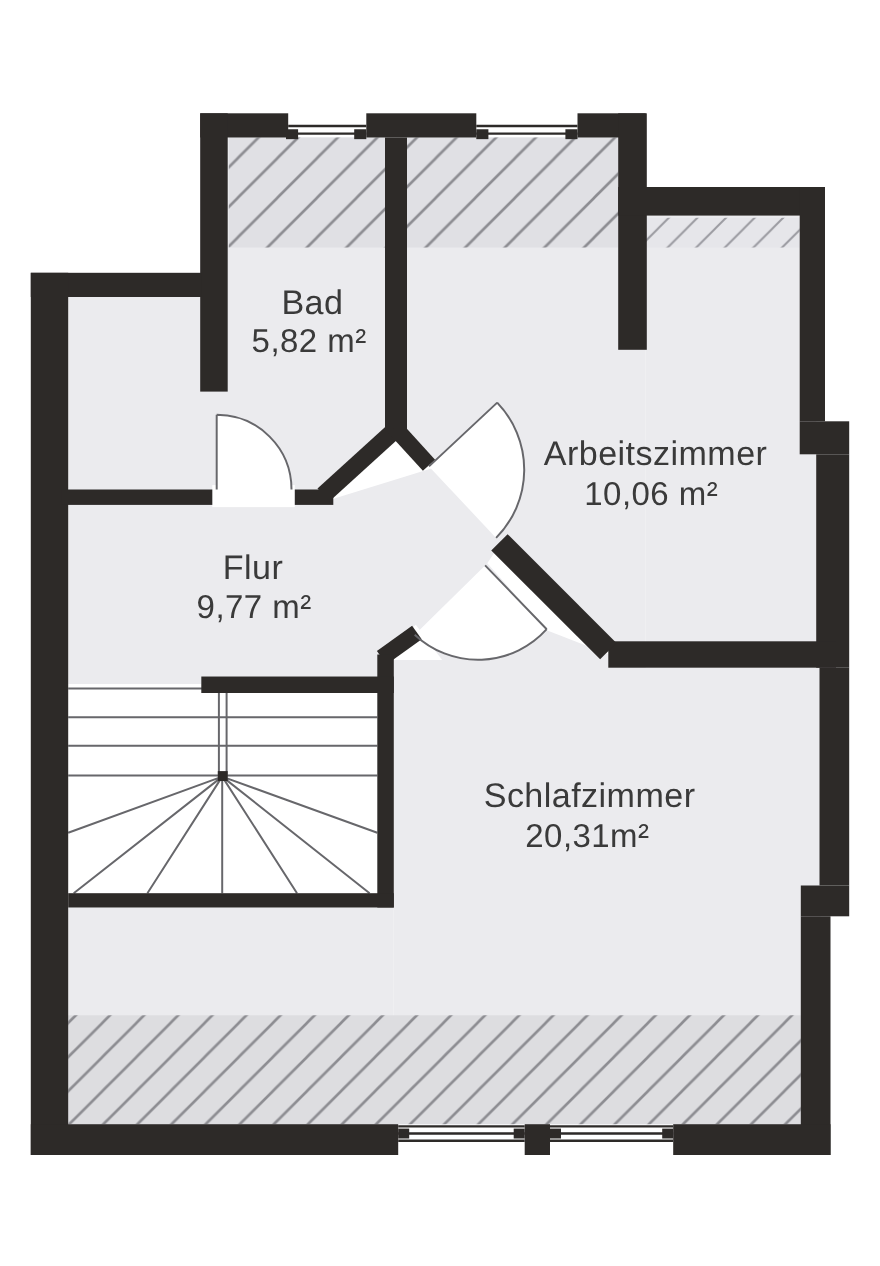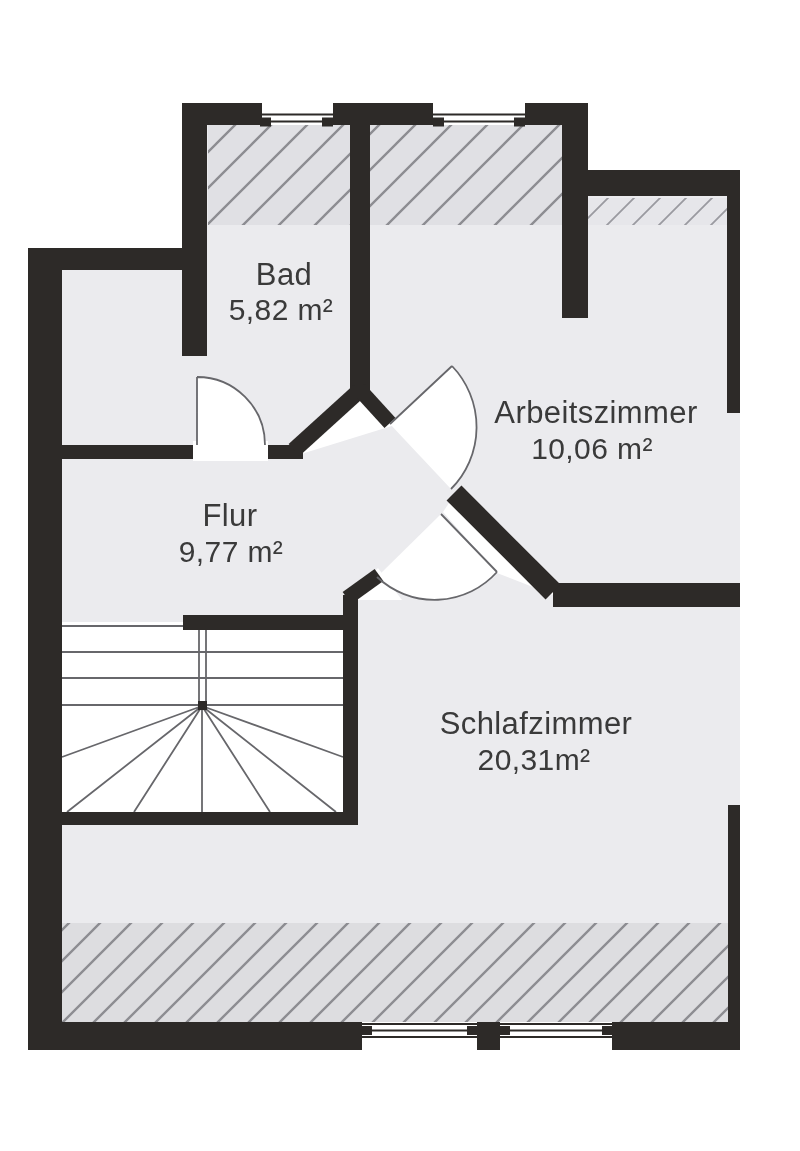--- a/index.html
+++ b/index.html
@@ -1,16 +1,16 @@
 <!DOCTYPE html>
 <html><head>
 <meta charset="utf-8">
 <style>
   html,body{margin:0;padding:0;background:#ffffff;}
-  .stage{position:relative;width:740px;height:1151px;background:#ffffff;overflow:hidden;}
+  .stage{position:relative;width:800px;height:1151px;background:#ffffff;overflow:hidden;}
   svg{display:block;}
   text{font-family:"Liberation Sans","DejaVu Sans",sans-serif;fill:#3a3a3a;}
   .room-name{font-size:31px;letter-spacing:.4px;}
   .room-area{font-size:30px;letter-spacing:.4px;}
   .floor{fill:#ebebee;}
   .hatch-fill{fill:#e0e0e4;}
   .band-fill{fill:#e6e6ea;}
   .lower-hatch-fill{fill:#dddde0;}
   .wall{fill:#2d2a28;}
   .wall-line{stroke:#2d2a28;}

